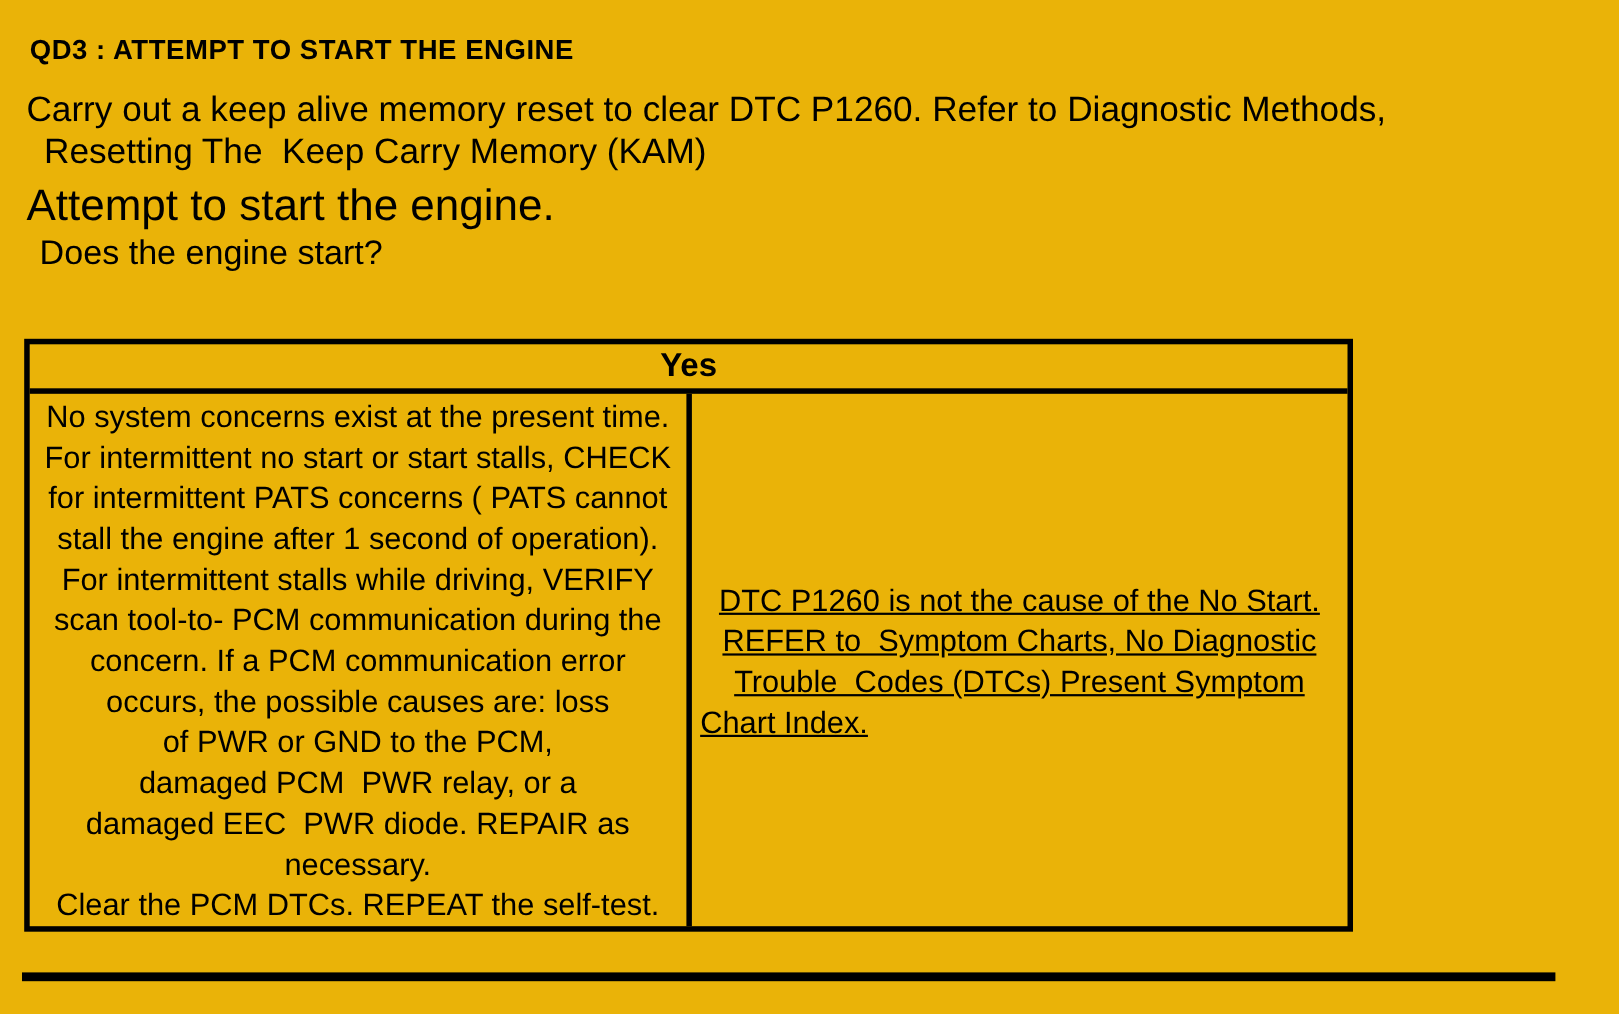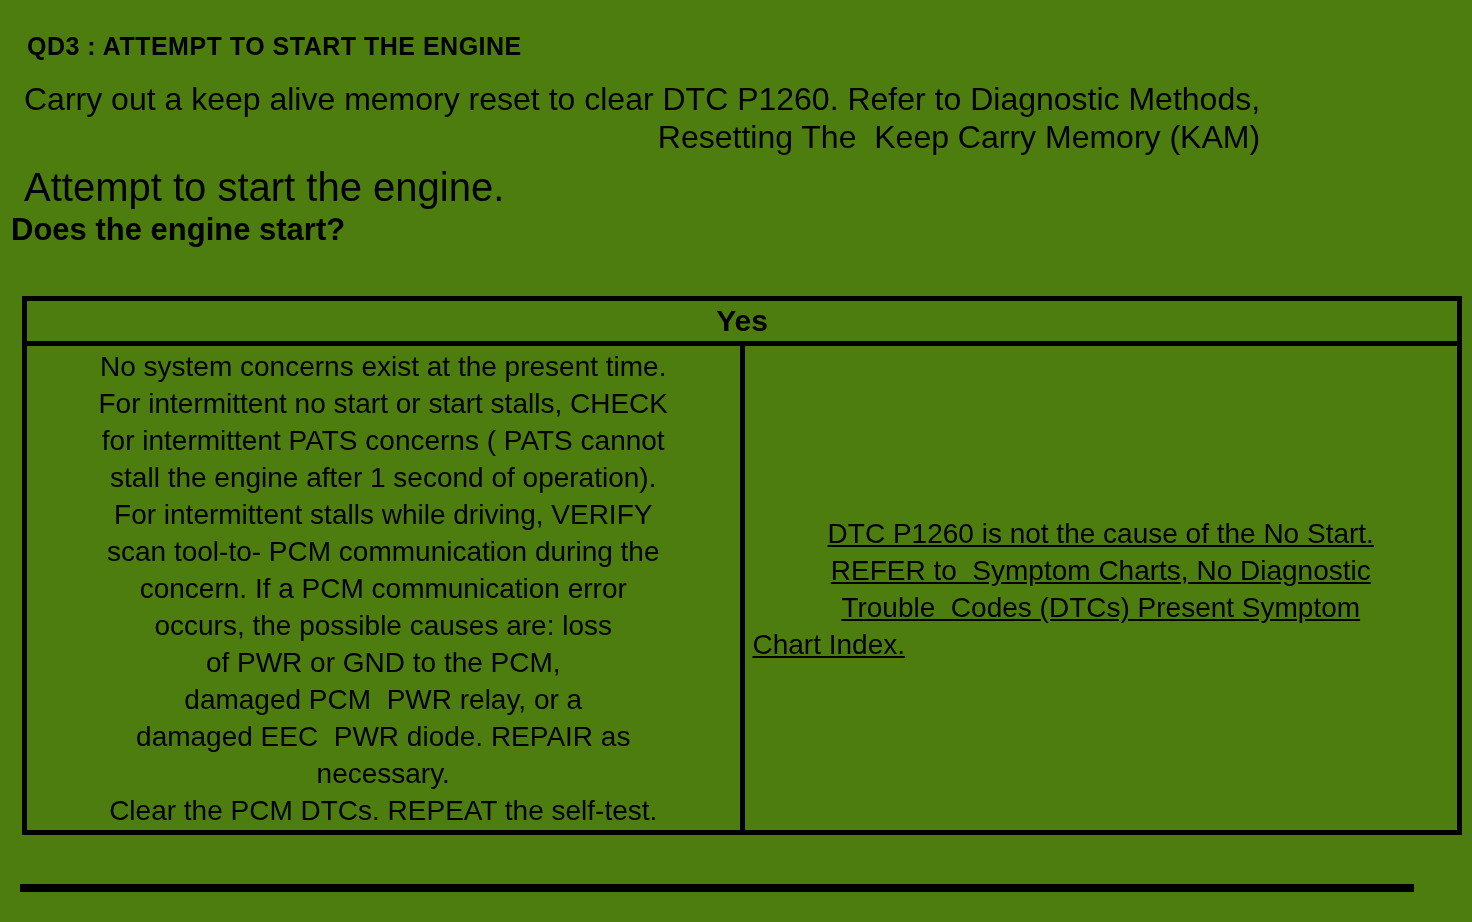--- a/index.html
+++ b/index.html
@@ -4,63 +4,63 @@
 <style>
   html, body {
     margin: 0;
     padding: 0;
     background: #ffffff;
   }
   .page {
     position: relative;
     width: 1472px;
     height: 922px;
-    background: #4d7c0f;
+    background: #eab308;
     color: #000000;
     font-family: "Liberation Sans", "DejaVu Sans", sans-serif;
     overflow: hidden;
   }
   .title {
     position: absolute;
     left: 27px;
     top: 32px;
     font-size: 25px;
     font-weight: bold;
     letter-spacing: 0.5px;
     white-space: pre;
   }
   .para-kam {
     position: absolute;
     left: 24px;
     top: 80px;
     font-size: 32px;
     line-height: 38px;
   }
-  .para-kam .line { white-space: pre; text-align: right; }
+  .para-kam .line { white-space: pre; }
   .para-kam .line-2 { padding-left: 16px; }
   .para-start {
     position: absolute;
     left: 24px;
     top: 165px;
     font-size: 40px;
     white-space: pre;
   }
   .question {
     position: absolute;
-    left: 11px;
+    left: 36px;
     top: 212px;
     font-size: 31px;
-    font-weight: bold;
+    font-weight: normal;
     white-space: pre;
   }
   .decision-table {
     position: absolute;
     left: 22px;
-    top: 296px;
-    width: 1440px;
+    top: 308px;
+    width: 1208px;
     border: 5px solid #000000;
     box-sizing: border-box;
   }
   .header-row {
     display: flex;
     border-bottom: 5px solid #000000;
   }
   .hcell {
     flex: 1;
     text-align: center;

